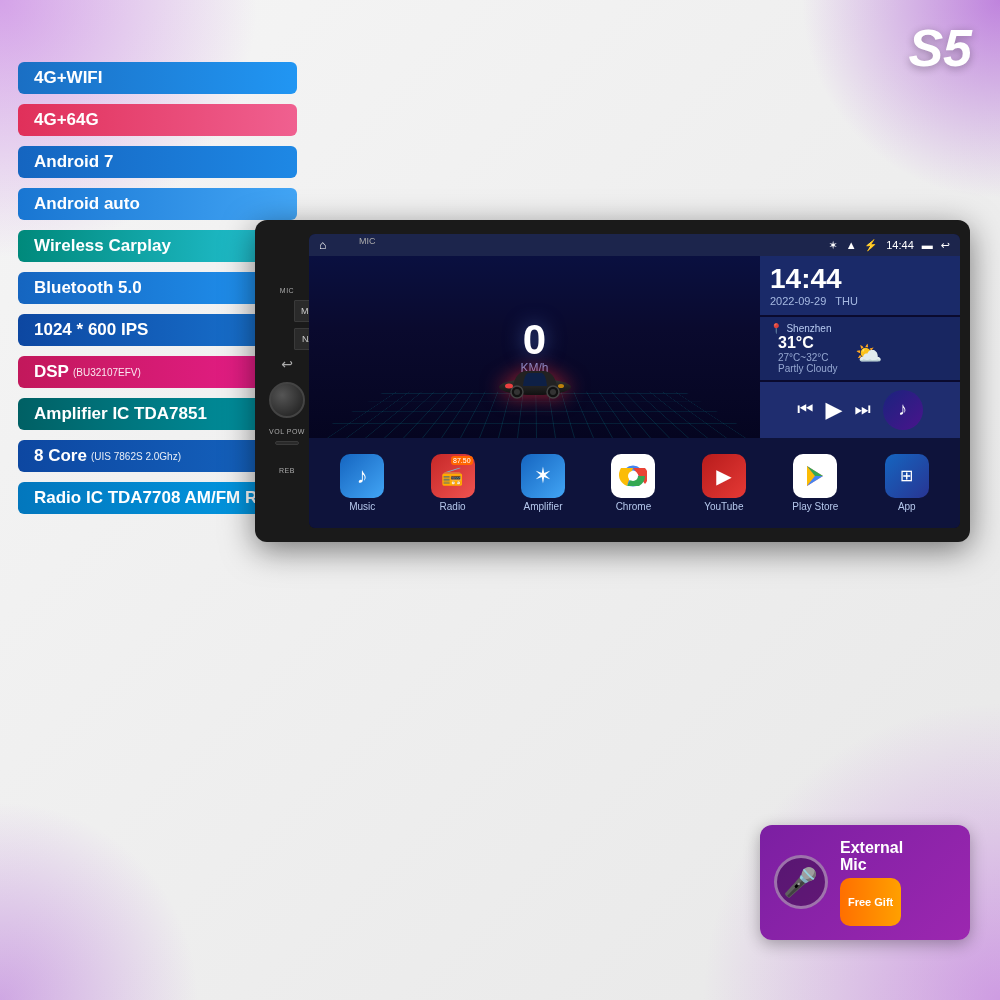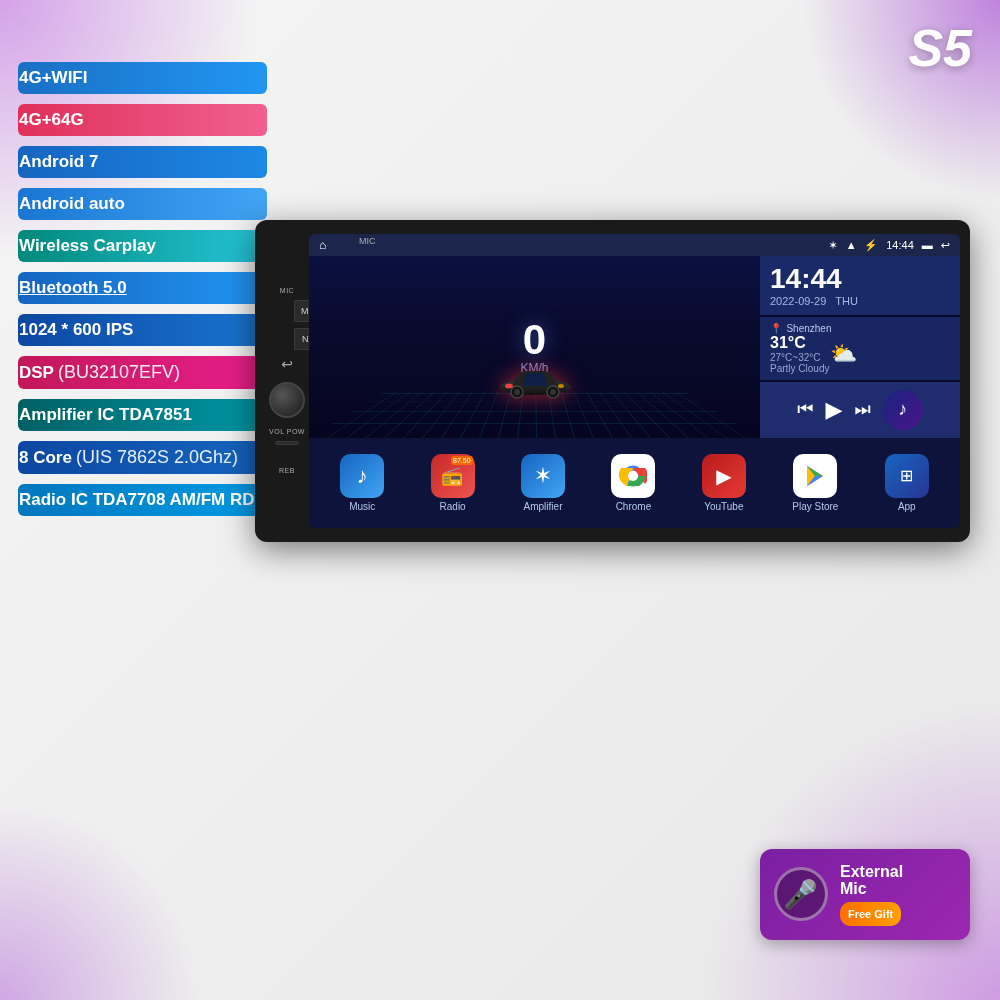--- a/index.html
+++ b/index.html
@@ -62,21 +62,21 @@
       top: 62px;
       left: 18px;
       display: flex;
       flex-direction: column;
       gap: 10px;
     }
 
     .feature-item {
       display: inline-flex;
       align-items: center;
-      padding: 6px 1px;
+      padding: 6px 16px;
       border-radius: 6px;
       font-size: 17px;
       font-weight: 700;
       min-width: 160px;
       color: white;
     }
 
     .feature-item.blue-grad {
       background: linear-gradient(90deg, #1a6fc4, #2196F3);
     }
@@ -87,21 +87,20 @@
       background: linear-gradient(90deg, #1565c0, #1e88e5);
     }
     .feature-item.blue-light {
       background: linear-gradient(90deg, #1976d2, #42a5f5);
     }
     .feature-item.teal-grad {
       background: linear-gradient(90deg, #00897b, #26c6da);
     }
     .feature-item.blue-med {
       background: linear-gradient(90deg, #1565c0, #2196F3);
-      text-decoration: underline;
     }
     .feature-item.blue-darker {
       background: linear-gradient(90deg, #0d47a1, #1976d2);
     }
     .feature-item.pink-light {
       background: linear-gradient(90deg, #c2185b, #e91e8c);
     }
     .feature-item.blue-teal {
       background: linear-gradient(90deg, #006064, #0097a7);
     }
@@ -110,21 +109,21 @@
     }
     .feature-item.blue-sky {
       background: linear-gradient(90deg, #0277bd, #039be5);
     }
     .feature-item.blue-grad2 {
       background: linear-gradient(90deg, #1a237e, #283593);
     }
 
     .feature-item .sub-text {
       font-weight: 400;
-      font-size: 18px;
+      font-size: 10px;
       color: rgba(255,255,255,0.9);
       margin-left: 4px;
     }
 
     
     .head-unit-wrapper {
       position: absolute;
       top: 220px;
       left: 255px;
       right: 30px;
@@ -469,30 +468,31 @@
       font-weight: 700;
       color: white;
       line-height: 1.1;
     }
     .mic-free-badge {
       display: inline-block;
       background: linear-gradient(90deg, #ff6f00, #ffa000);
       color: white;
       font-size: 11px;
       font-weight: 700;
-      padding: 6px 8px;
+      padding: 18px 8px;
       border-radius: 10px;
       margin-top: 4px;
     }
 
     
     .weather-row {
       display: flex;
       align-items: center;
-      gap: 1px;
+      gap: 18px;
+      margin-left: 8px;
     }
   </style>
 </head>
 <body>
 
 <div class="bg"></div>
 <div class="corner-tl"></div>
 <div class="corner-tr"></div>
 <div class="corner-br"></div>
 <div class="corner-bl"></div>

